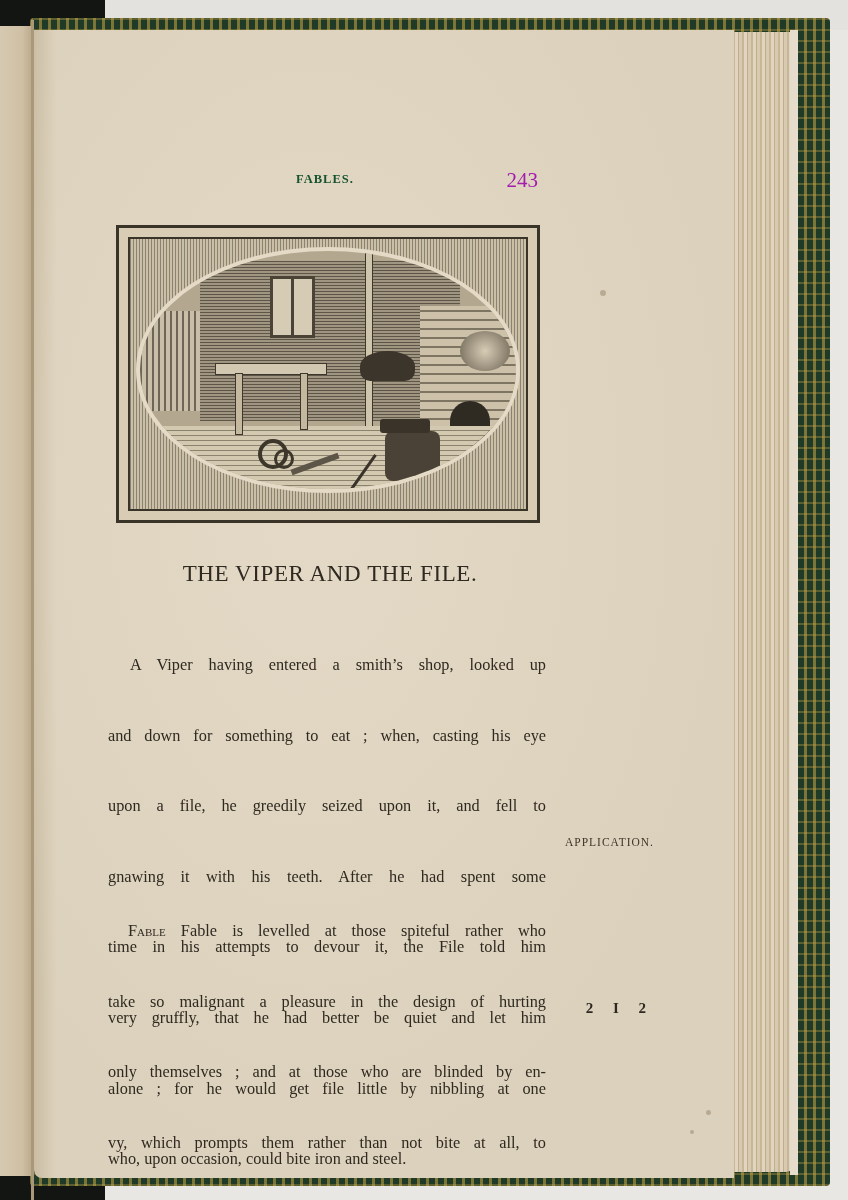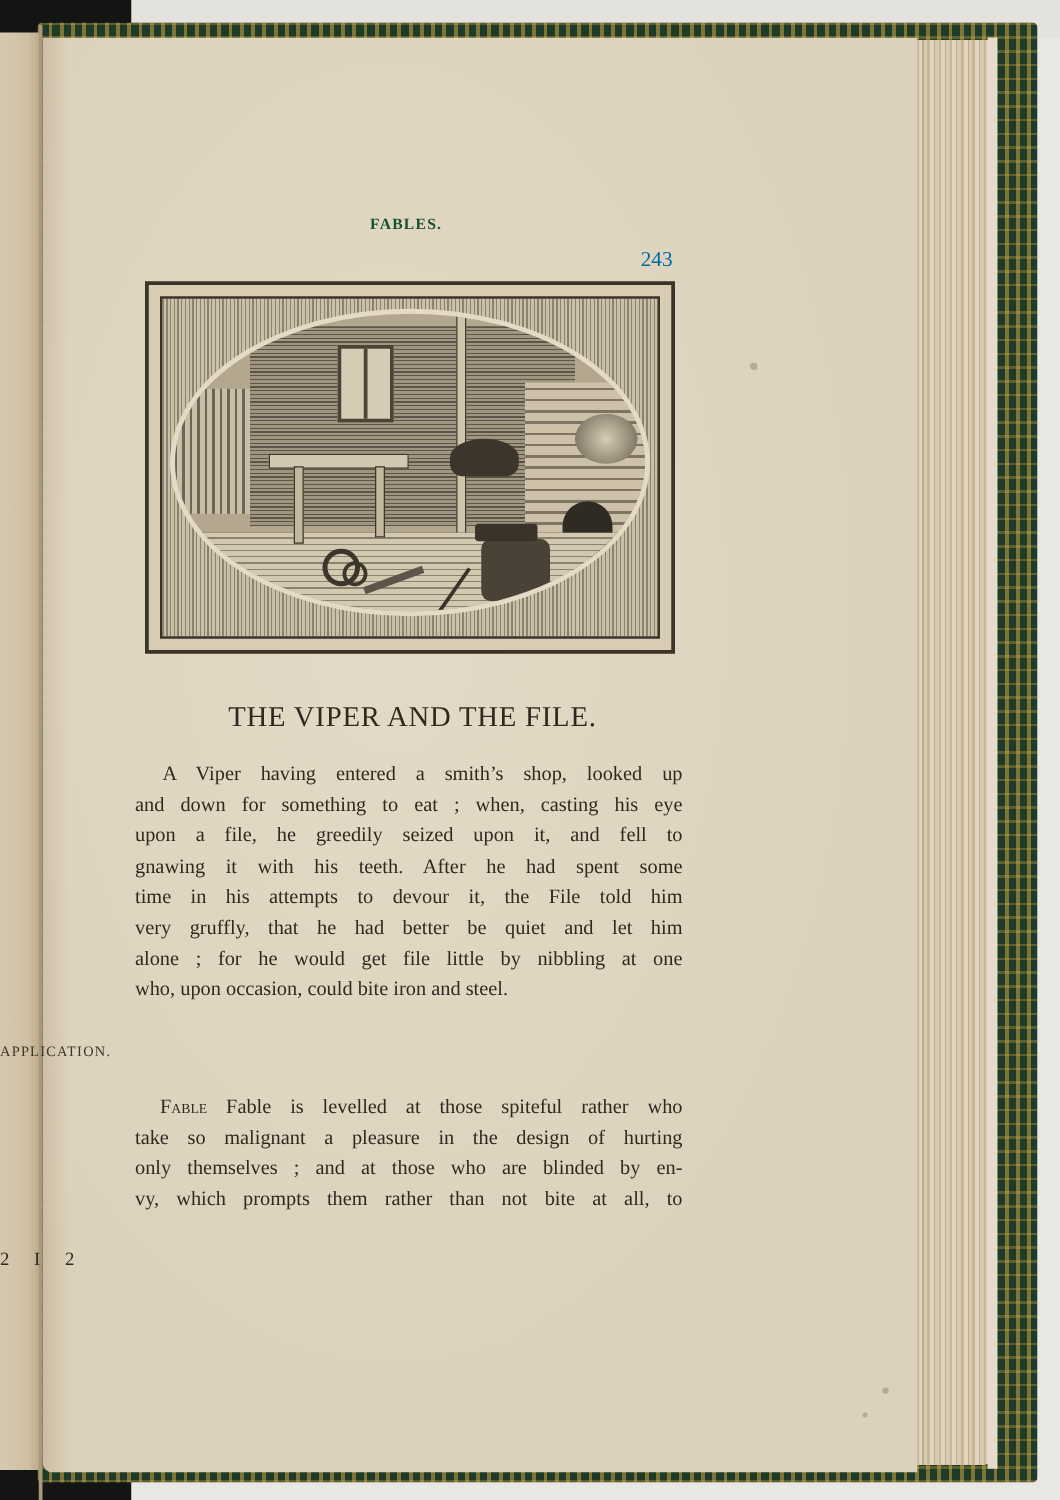--- a/index.html
+++ b/index.html
@@ -39,21 +39,21 @@
   }
   .page-stack-edge { position:absolute; left:790px; top:30px; width:8px; height:1145px; background:#e6dccb; }
 
   .running-head {
     position:absolute; left:118px; top:168px; width:420px; height:24px;
   }
   .running-title {
     position:absolute; left:178px; top:4px; font-size:12.5px; font-weight:bold; letter-spacing:1px; color:#14532d;
   }
   .page-number {
-    position:absolute; right:0; top:0; font-size:17px; color:#0369a1;margin-top:30px;
+    position:absolute; right:0; top:0; font-size:21px; color:#a21caf;
   }
 
   .engraving {
     position:absolute; left:116px; top:225px; width:424px; height:298px;
     border:3px solid #3a3328; box-sizing:border-box; background:#d8ccb4;
   }
   .engraving-inner {
     position:absolute; left:9px; top:9px; right:9px; bottom:9px;
     border:2px solid #3a3328;
     background:repeating-linear-gradient(90deg,#8a8272 0 1px,#cbbfa6 1px 3px);
@@ -90,32 +90,32 @@
   .scene-viper2 { position:absolute; left:134px; top:198px; width:20px; height:20px; border-radius:50%; border:3px solid #3d362b; box-sizing:border-box; }
 
   .fable-title {
     position:absolute; left:0; width:660px; top:561px; text-align:center;
     font-size:23px; letter-spacing:0.6px; color:#2f2920;
   }
   .body-text {
     position:absolute; left:108px; width:438px; font-size:16.3px; line-height:24.6px; color:#2f2920;
     text-align:justify;
   }
-  .body-text .line { display:block; text-align:justify; text-align-last:justify; height:24.6px; white-space:nowrap; }
+  .body-text .line { display:block; text-align:justify; text-align-last:justify; height:24.6px; white-space:nowrap;margin-top:46px; }
   .body-text .line.last { text-align-last:left; }
   .fable-body { top:607px; }
   .application-heading {
-    position:absolute; left:0; width:654px; top:836px; text-align:left;
+    position:absolute; left:0; width:654px; top:836px; text-align:right;
     font-size:11.5px; letter-spacing:1px; color:#3d3527;
   }
   .application-body { top:873px; }
   .small-caps { font-variant:small-caps; }
   .signature {
-    position:absolute; left:0; width:654px; top:1000px; text-align:left;
-    font-size:15px; letter-spacing:8px; color:#2f2920;
+    position:absolute; left:0; width:654px; top:1000px; text-align:right;
+    font-size:15px; letter-spacing:8px; color:#2f2920;font-weight:bold;
   }
   .spot { position:absolute; border-radius:50%; background:#9a8b70; opacity:.55; }
 </style>
 </head>
 <body>
 
 <div class="backdrop-top"></div>
 <div class="backdrop-dark"></div>
 <div class="backdrop-dark-bottom"></div>
 

